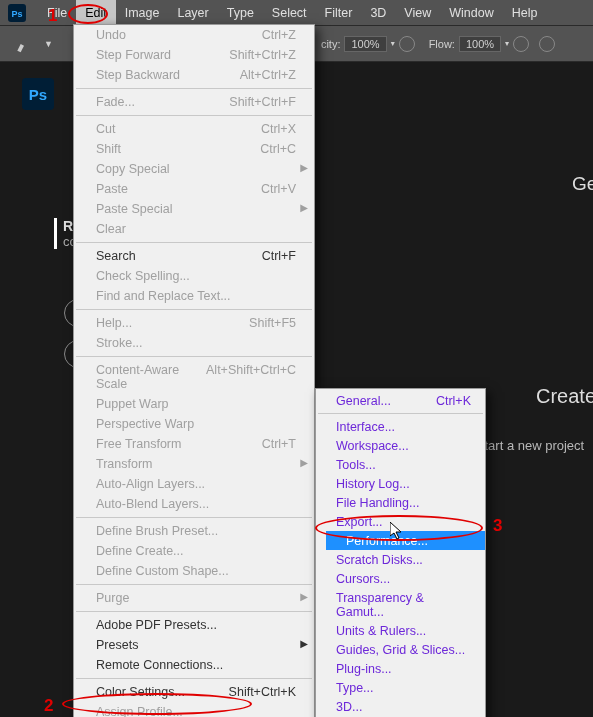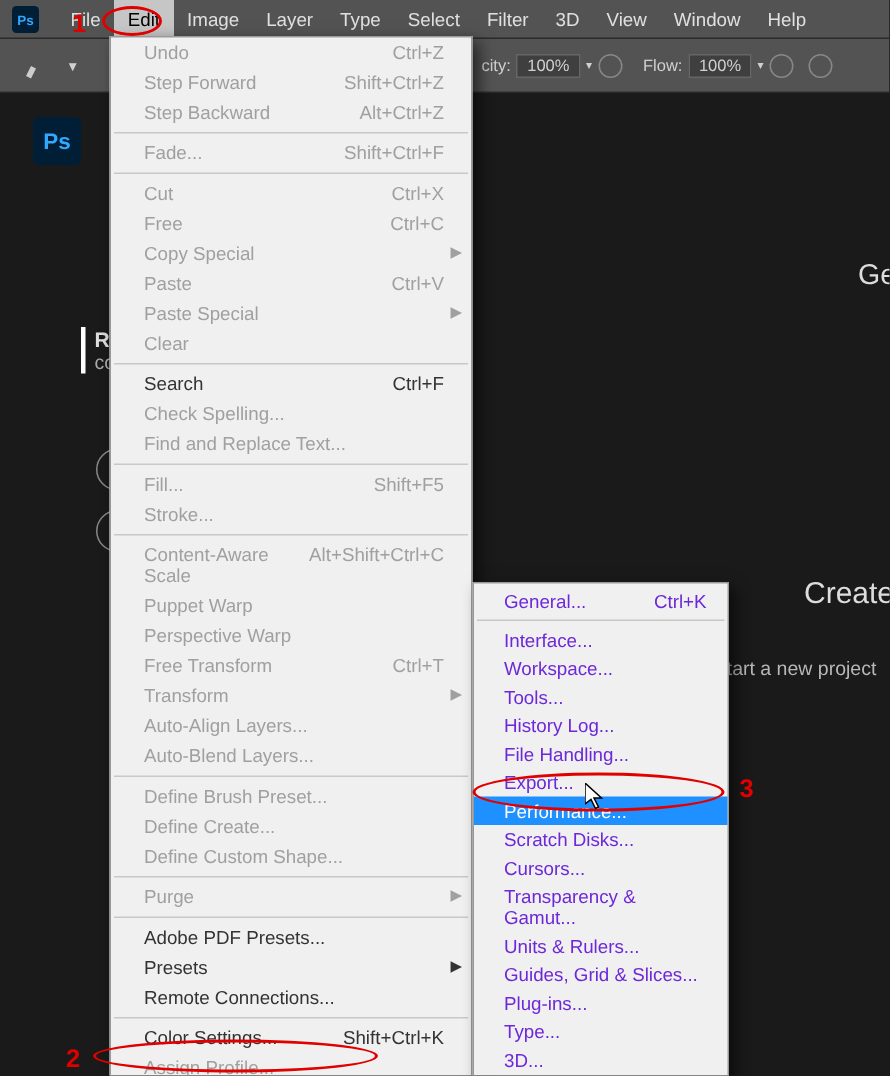--- a/index.html
+++ b/index.html
@@ -32,21 +32,21 @@
     .panel-text.ge { left:572px; top:173px; font-size:19px; font-family:"Segoe UI Light", sans-serif; }
     
     .dropdown { position:absolute; left:73px; top:24px; width:242px; background:#f0f0f0; border:1px solid #999; box-shadow:4px 4px 10px rgba(0,0,0,0.6); font-size:12.5px; }
     .dropdown .item { display:flex; justify-content:space-between; padding:3px 18px 3px 22px; color:#333; cursor:default; position:relative; }
     .dropdown .item.dis { color:#a0a0a0; }
     .dropdown .sep { height:1px; background:#c8c8c8; margin:3px 2px; }
     .dropdown .item .arrow { position:absolute; right:6px; font-size:10px; }
     
     .submenu { position:absolute; left:315px; top:388px; width:171px; background:#f0f0f0; border:1px solid #999; box-shadow:4px 4px 10px rgba(0,0,0,0.6); font-size:12.5px; padding:2px 0; }
     .submenu .item { display:flex; justify-content:space-between; padding:2.5px 14px 2.5px 20px; color:#6d28d9; cursor:default; }
-    .submenu .item.highlight { background:#1e90ff; color:#fff; }
+    .submenu .item.highlight { background:#1e90ff; color:#fff;margin-left:10px; }
     .submenu .sep { height:1px; background:#c8c8c8; margin:3px 2px; }
     
     .annot { position:absolute; pointer-events:none; }
     .annot.oval { border:2.5px solid #e00000; border-radius:50%; }
     .annot.num { color:#e00000; font-size:17px; font-weight:bold; }
     
     .cursor { position:absolute; left:390px; top:522px; pointer-events:none; }
   </style>
 </head>
 <body>
@@ -122,21 +122,21 @@
     <div class="item dis">
       <span>Fade...</span>
       <span>Shift+Ctrl+F</span>
     </div>
     <div class="sep"></div>
     <div class="item dis">
       <span>Cut</span>
       <span>Ctrl+X</span>
     </div>
     <div class="item dis">
-      <span>Free</span>
+      <span>Shift</span>
       <span>Ctrl+C</span>
     </div>
     <div class="item dis">
       <span>Copy Special</span>
       <span class="arrow">▶</span>
     </div>
     <div class="item dis">
       <span>Paste</span>
       <span>Ctrl+V</span>
     </div>
@@ -153,21 +153,21 @@
       <span>Ctrl+F</span>
     </div>
     <div class="item dis">
       <span>Check Spelling...</span>
     </div>
     <div class="item dis">
       <span>Find and Replace Text...</span>
     </div>
     <div class="sep"></div>
     <div class="item dis">
-      <span>Fill...</span>
+      <span>Help...</span>
       <span>Shift+F5</span>
     </div>
     <div class="item dis">
       <span>Stroke...</span>
     </div>
     <div class="sep"></div>
     <div class="item dis">
       <span>Content-Aware Scale</span>
       <span>Alt+Shift+Ctrl+C</span>
     </div>

